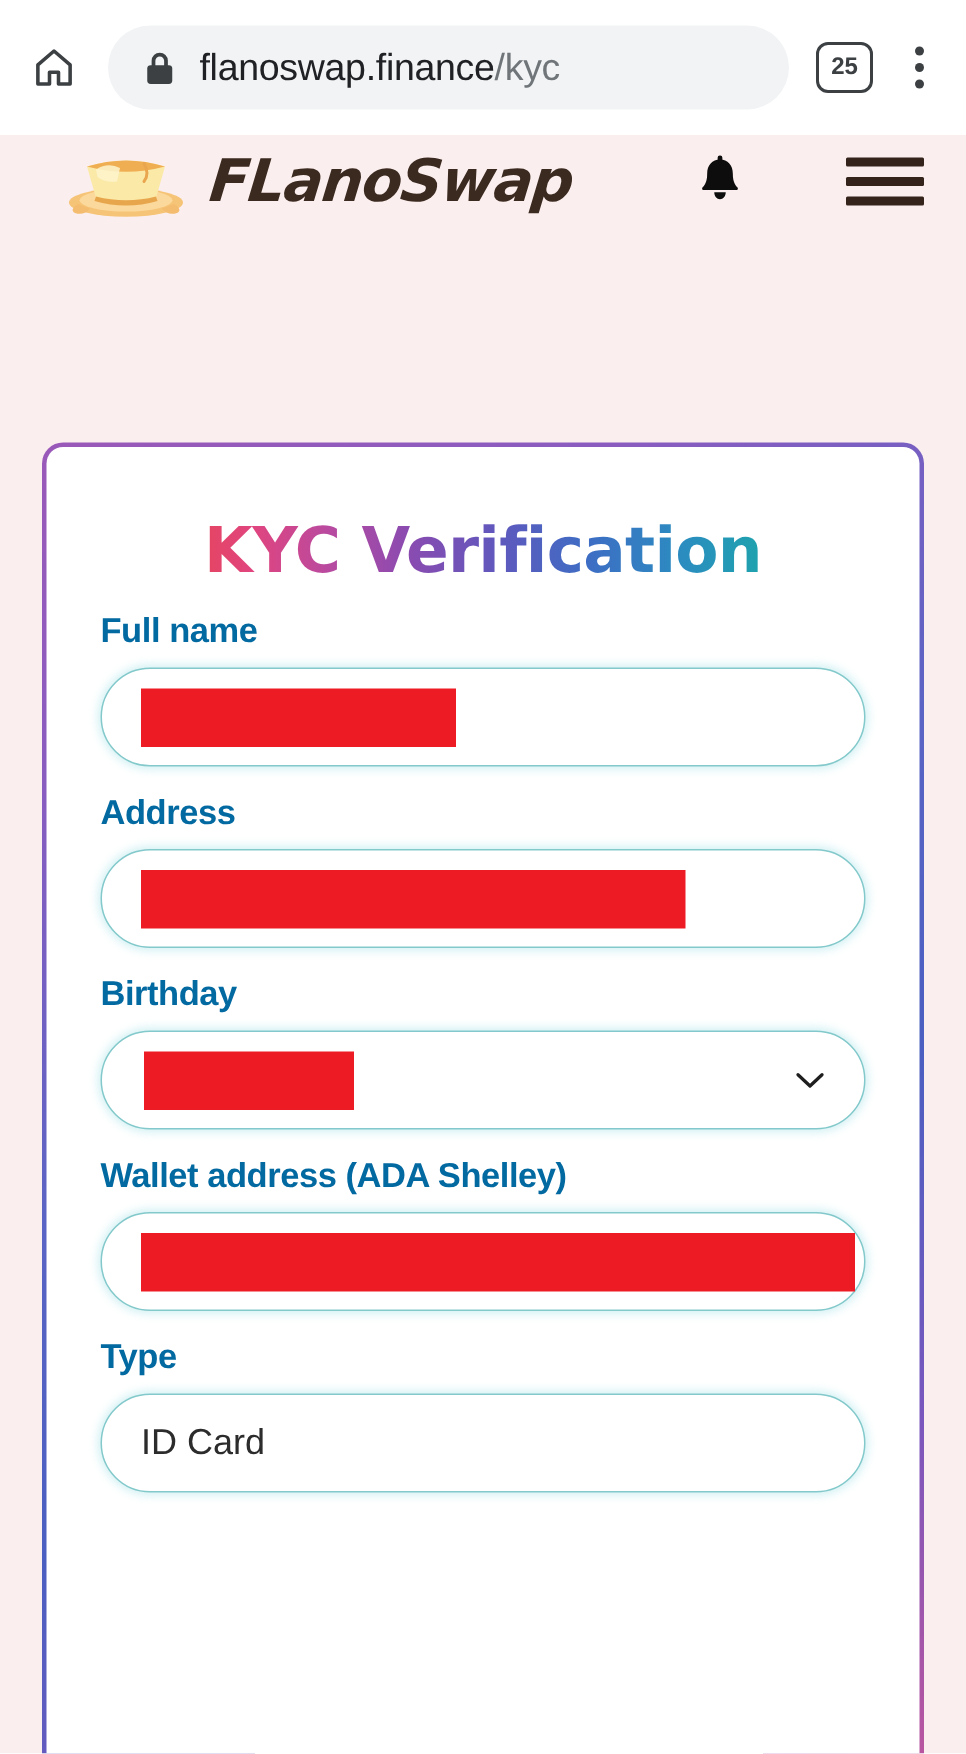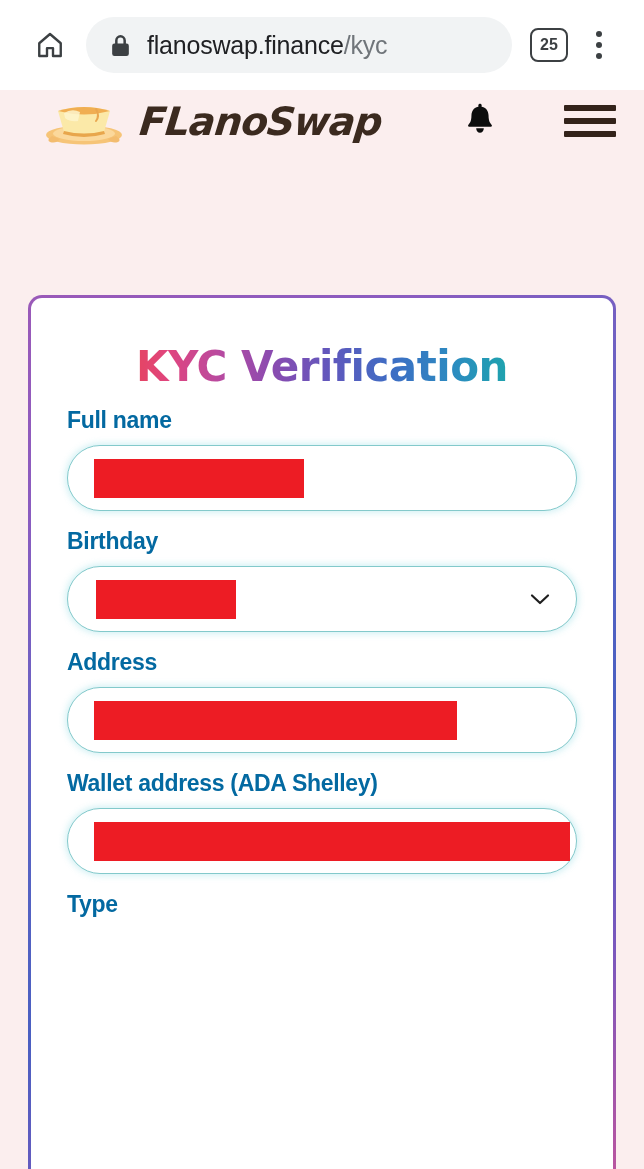--- a/index.html
+++ b/index.html
@@ -14,21 +14,21 @@
     font-family: "Liberation Sans", sans-serif;
     background: #ffffff;
   }
 
   
   .browser-bar {
     height: 90px;
     background: #ffffff;
     display: flex;
     align-items: center;
-    padding: 0 28px;
+    padding: 0 14px;
     gap: 14px;
   }
 
   .home-btn {
     width: 44px;
     height: 44px;
     display: flex;
     align-items: center;
     justify-content: center;
     flex: 0 0 auto;
@@ -339,46 +339,49 @@
       <div class="kyc-title">KYC Verification</div>
 
       <div class="field">
         <div class="field-label">Full name</div>
         <div class="control">
           <span class="redaction w-name"></span>
         </div>
       </div>
 
       <div class="field">
+        <div class="field-label">Address</div>
+        <div class="control">
+          <span class="redaction w-addr"></span>
+        </div>
+      </div>
+
+      <div class="field">
         <div class="field-label">Birthday</div>
         <div class="control has-chevron">
           <span class="redaction w-bday"></span>
           <span class="chevron">
             <svg width="20" height="13" viewBox="0 0 20 13">
               <path d="M2 2.5 L10 10 L18 2.5" fill="none" stroke="#1f1f1f" stroke-width="2.2" stroke-linecap="round" stroke-linejoin="round"></path>
             </svg>
           </span>
         </div>
       </div>
 
-      <div class="field">
-        <div class="field-label">Address</div>
-        <div class="control">
-          <span class="redaction w-addr"></span>
-        </div>
-      </div>
-
 
       <div class="field">
         <div class="field-label">Wallet address (ADA Shelley)</div>
         <div class="control">
           <span class="redaction w-wallet"></span>
         </div>
       </div>
 
       <div class="field">
         <div class="field-label">Type</div>
+        <div class="control">
+          <span class="control-value">ID Card</span>
+        </div>
       </div>
 
     </div>
   </div>
 
 </div>
 
 </body></html>

